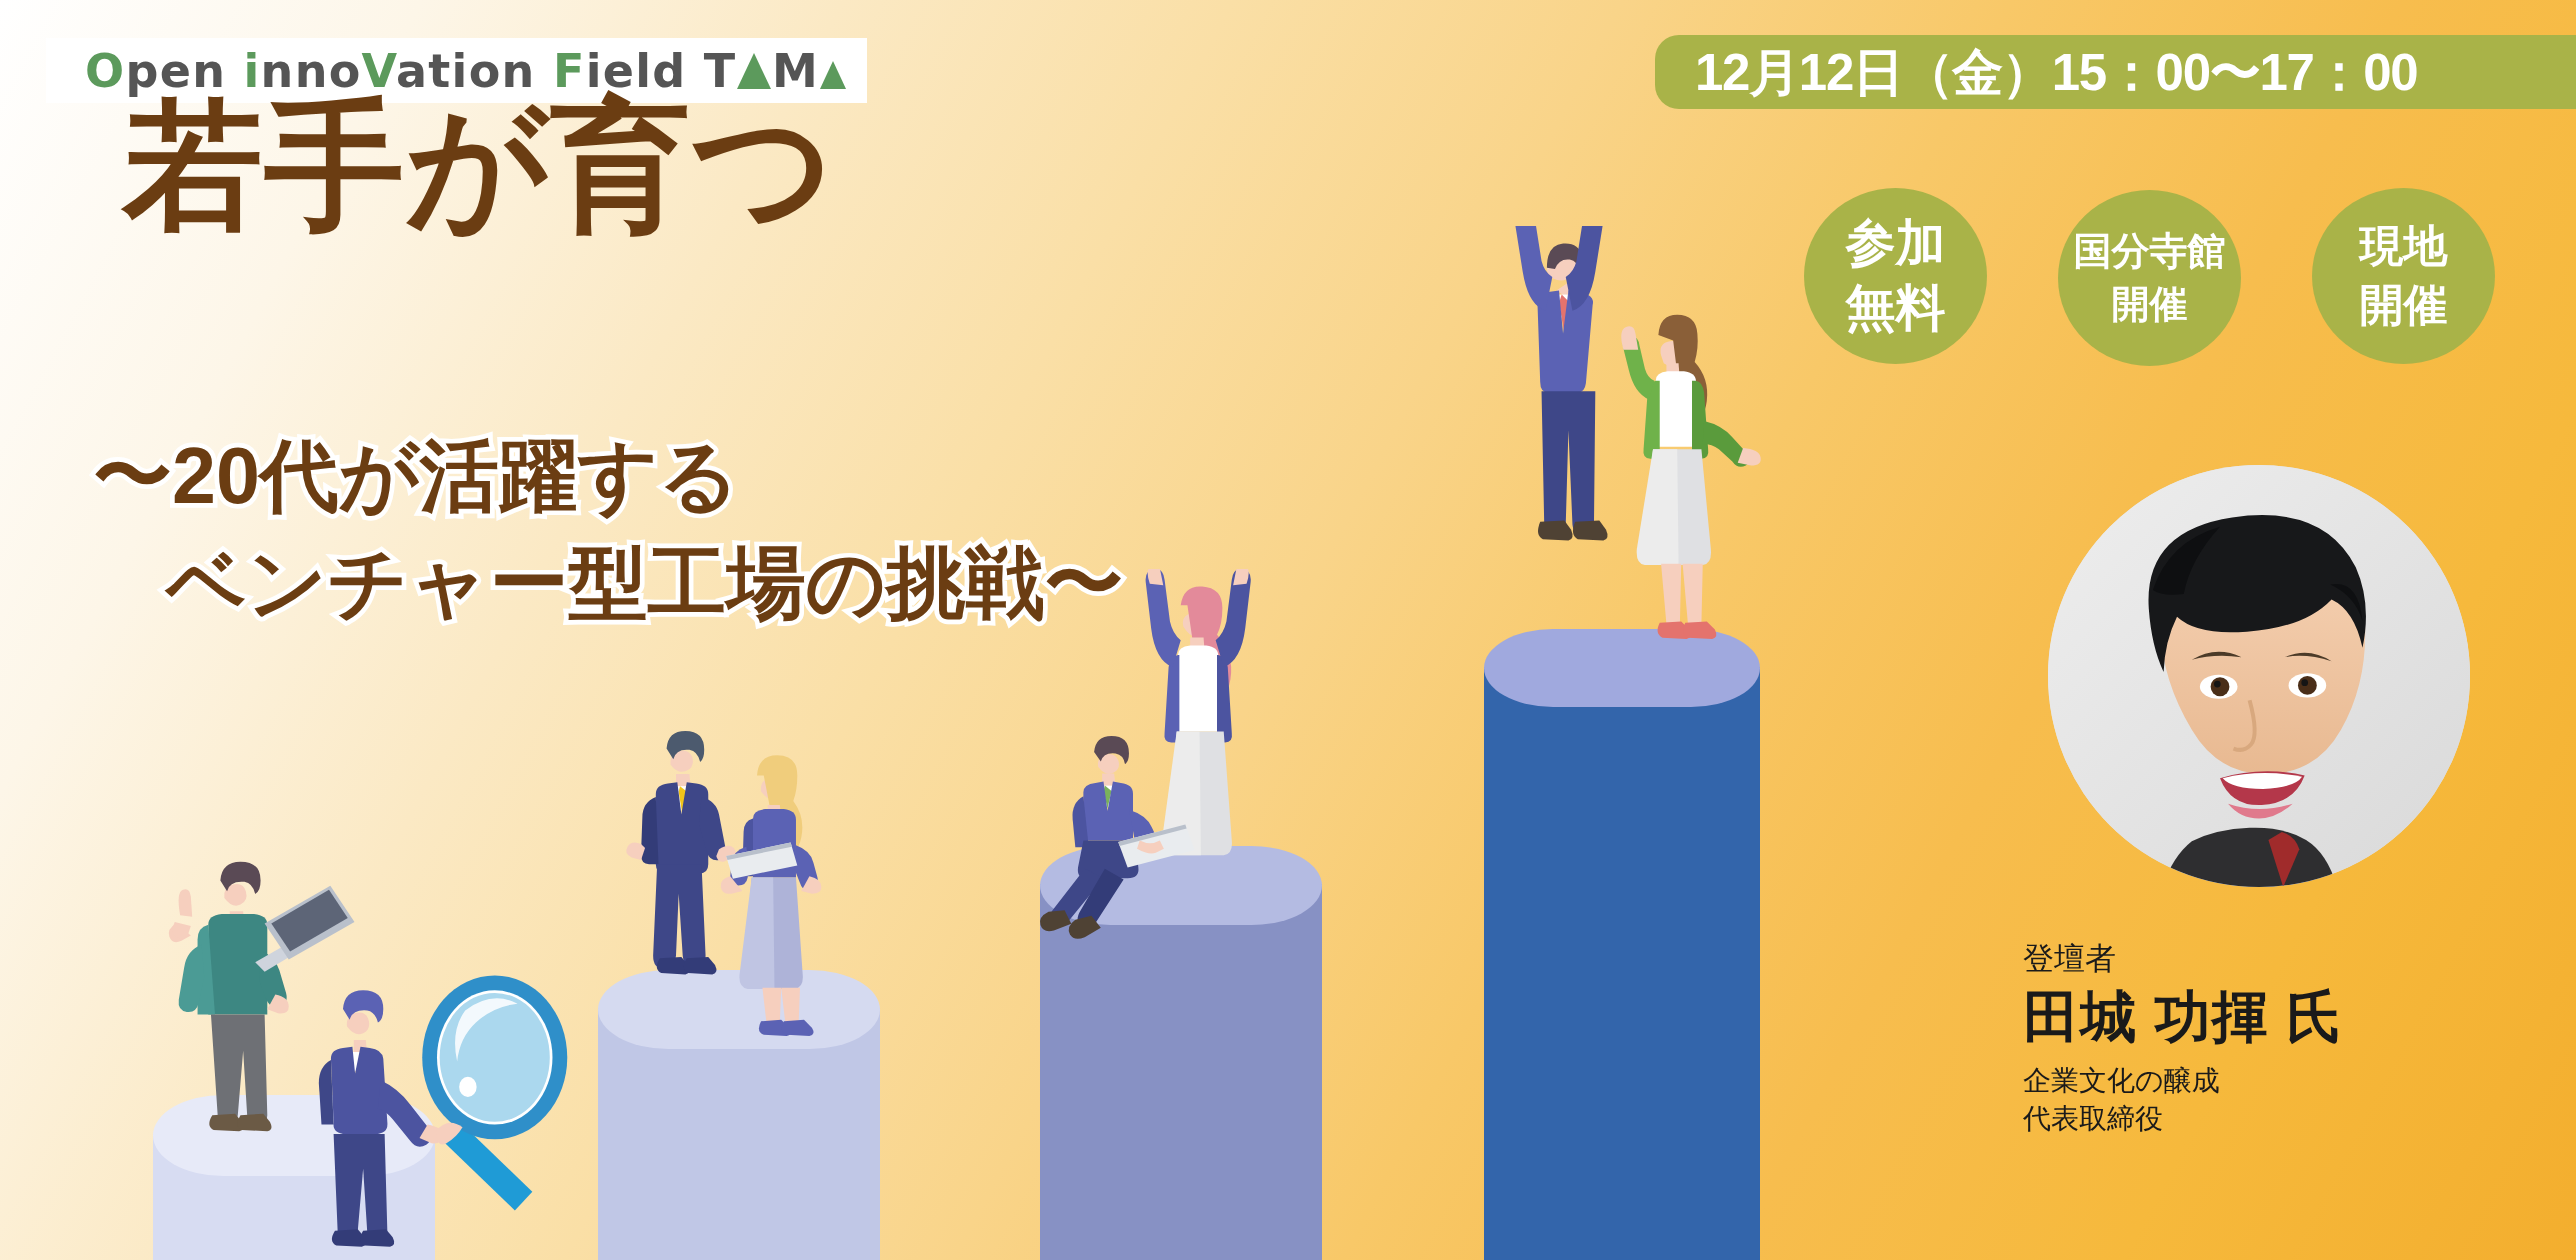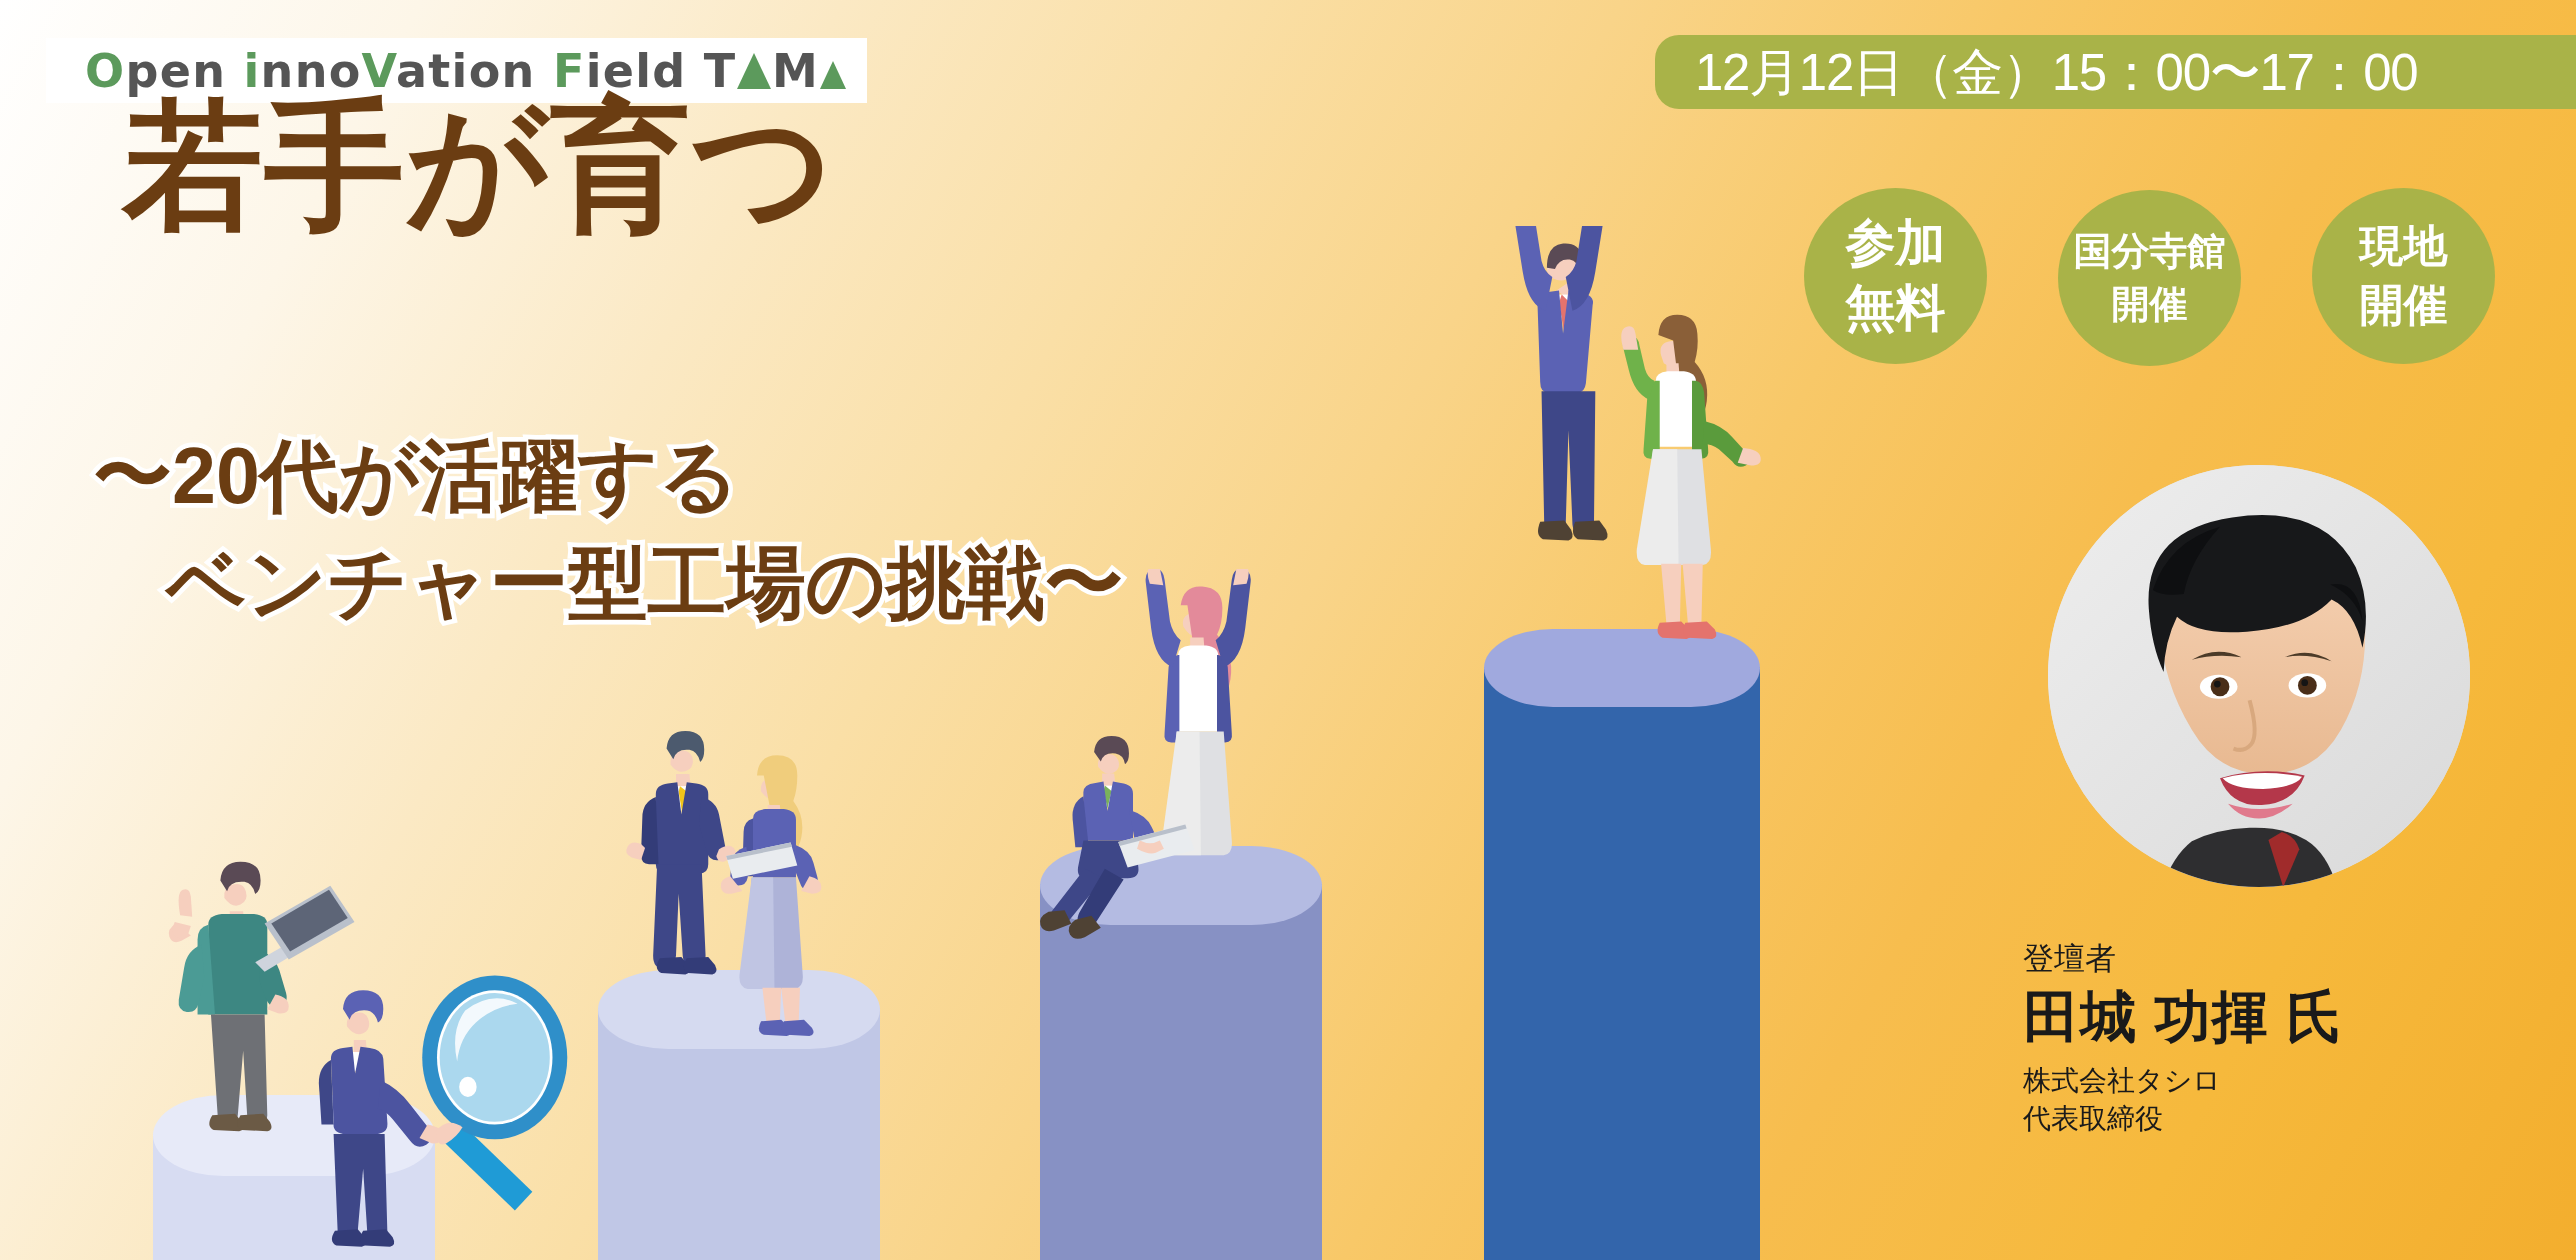--- a/index.html
+++ b/index.html
@@ -45,21 +45,21 @@
     border-bottom:28px solid #5c9a5c; margin:0 0.7px;
   }
 
   
   #date-banner {
     position:absolute; left:1655px; top:35px; width:954px; height:74px;
     background:#a9b348; border-radius:24px 0 0 24px;
     display:flex; align-items:center; justify-content:flex-start; padding-left:40px;
   }
   #date-text {
-    color:#ffffff; font-size:51px; font-weight:normal; white-space:nowrap;
+    color:#ffffff; font-size:51px; font-weight:bold; white-space:nowrap;
     letter-spacing:-1.3px; line-height:1;
   }
 
   
   .badge {
     position:absolute; width:183px; height:176px; background:#a9b348;
     border-radius:50%; display:flex; flex-direction:column;
     align-items:center; justify-content:center; gap:14px;
   }
   .badge span {
@@ -366,18 +366,18 @@
       <path d="M300 350 q14 52 2 66 q-10 12 -26 6" fill="none" stroke="#d8a87e" stroke-width="6"></path>
       <path d="M256 466 q62 -18 126 -4 q-16 42 -64 44 q-46 2 -62 -40z" fill="#b4374a"></path>
       <path d="M260 466 q58 -14 118 -2 q-10 16 -58 18 q-46 0 -60 -16z" fill="#ffffff"></path>
       <path d="M268 504 q46 16 96 0 q-24 22 -50 22 q-28 0 -46 -22z" fill="#e0798c"></path>
     </svg>
   </div>
 
   <div id="speaker-info">
     <div id="speaker-role">登壇者</div>
     <div id="speaker-name">田城 功揮 氏</div>
-    <div id="speaker-company">株式会社タシロ</div>
+    <div id="speaker-company">企業文化の醸成</div>
     <div id="speaker-title">代表取締役</div>
   </div>
 
 </div>
 
 
 </body></html>

